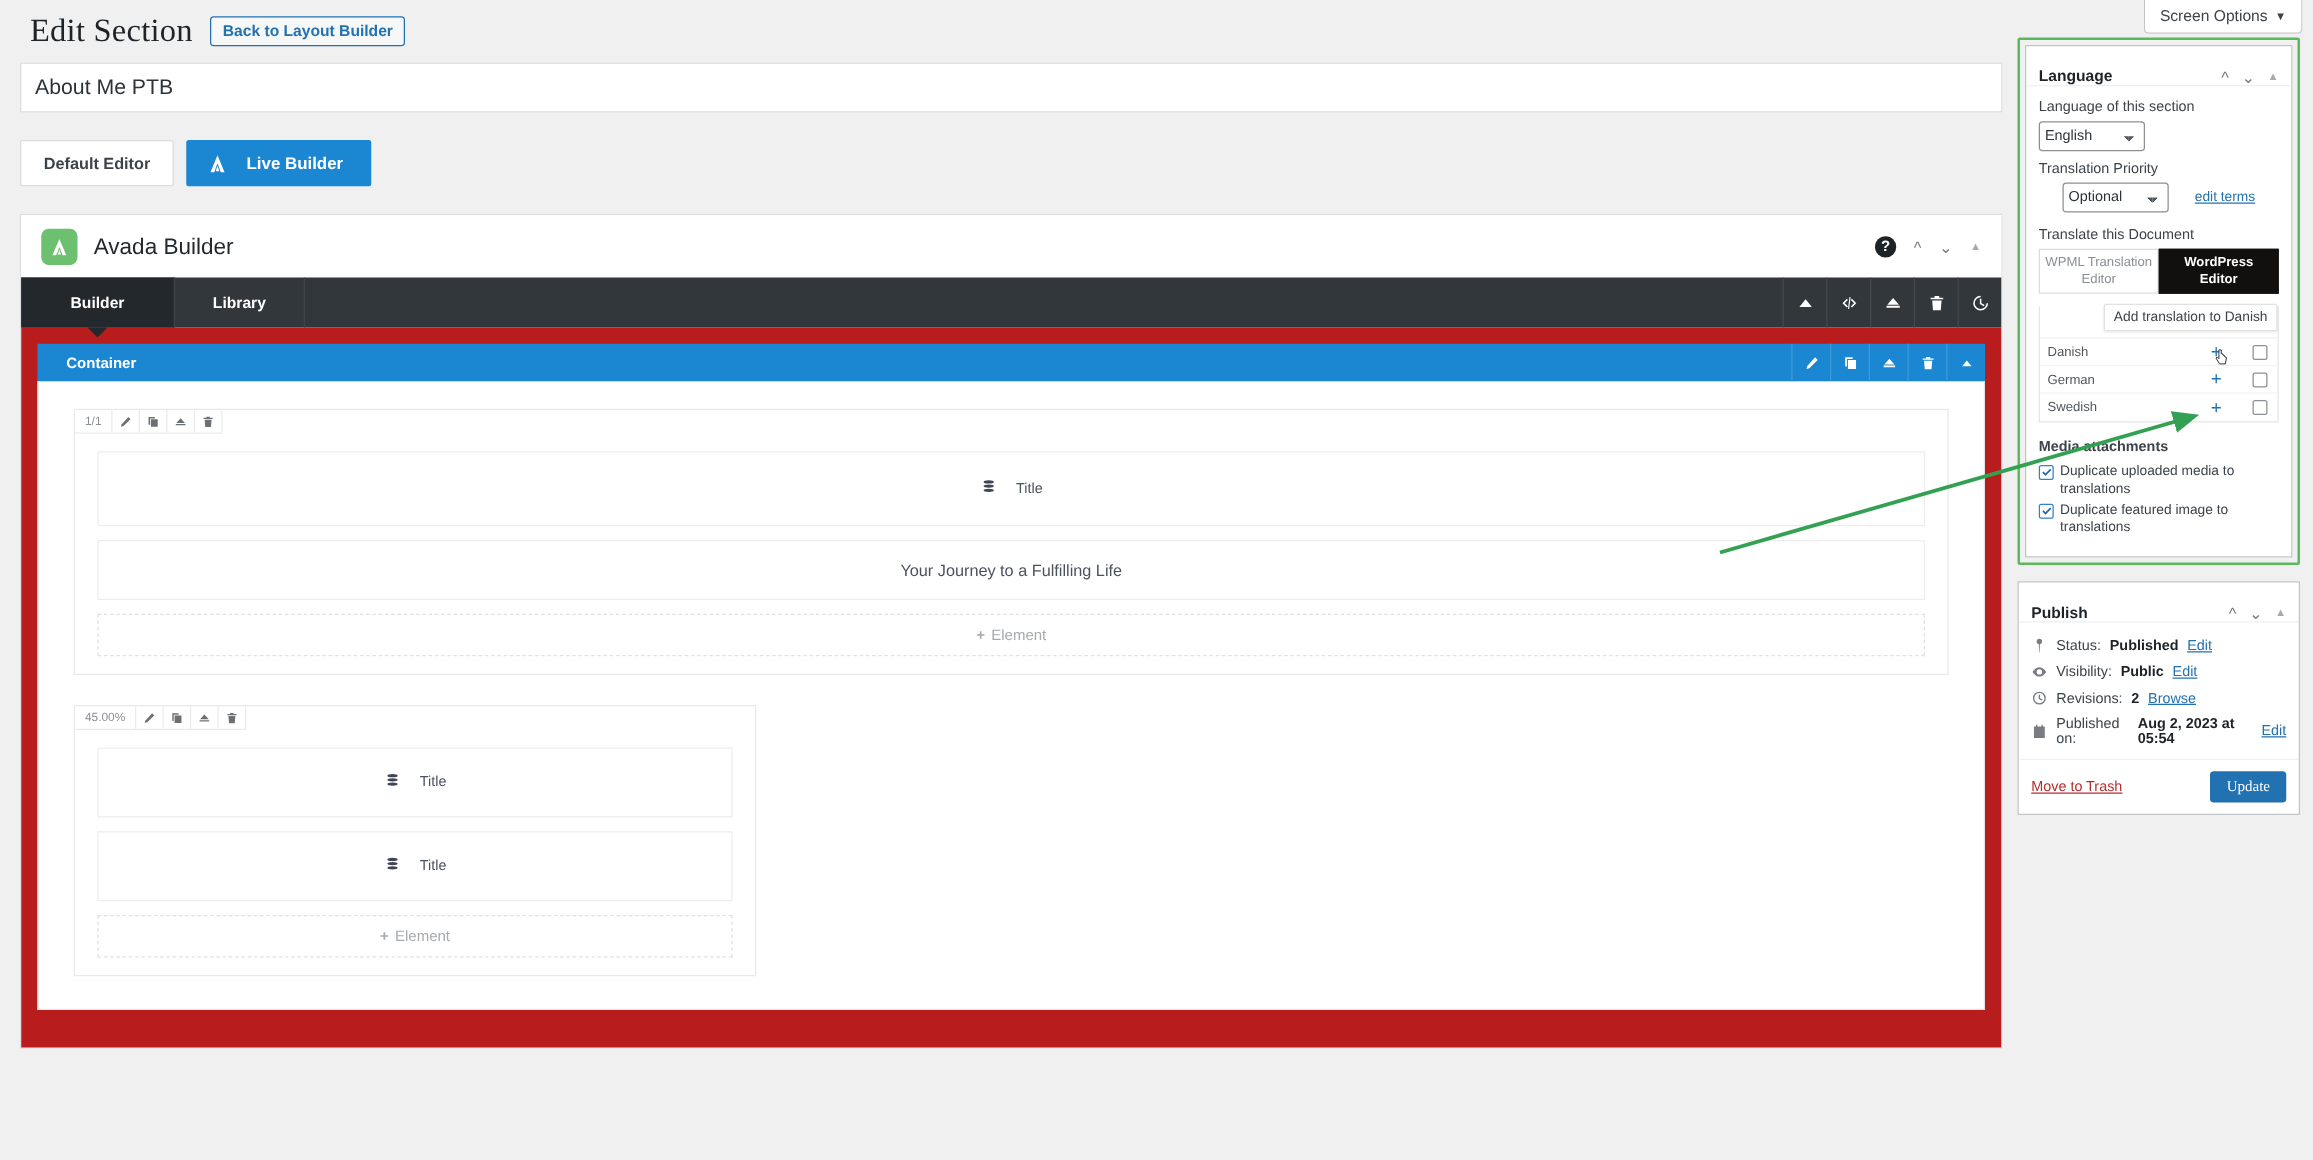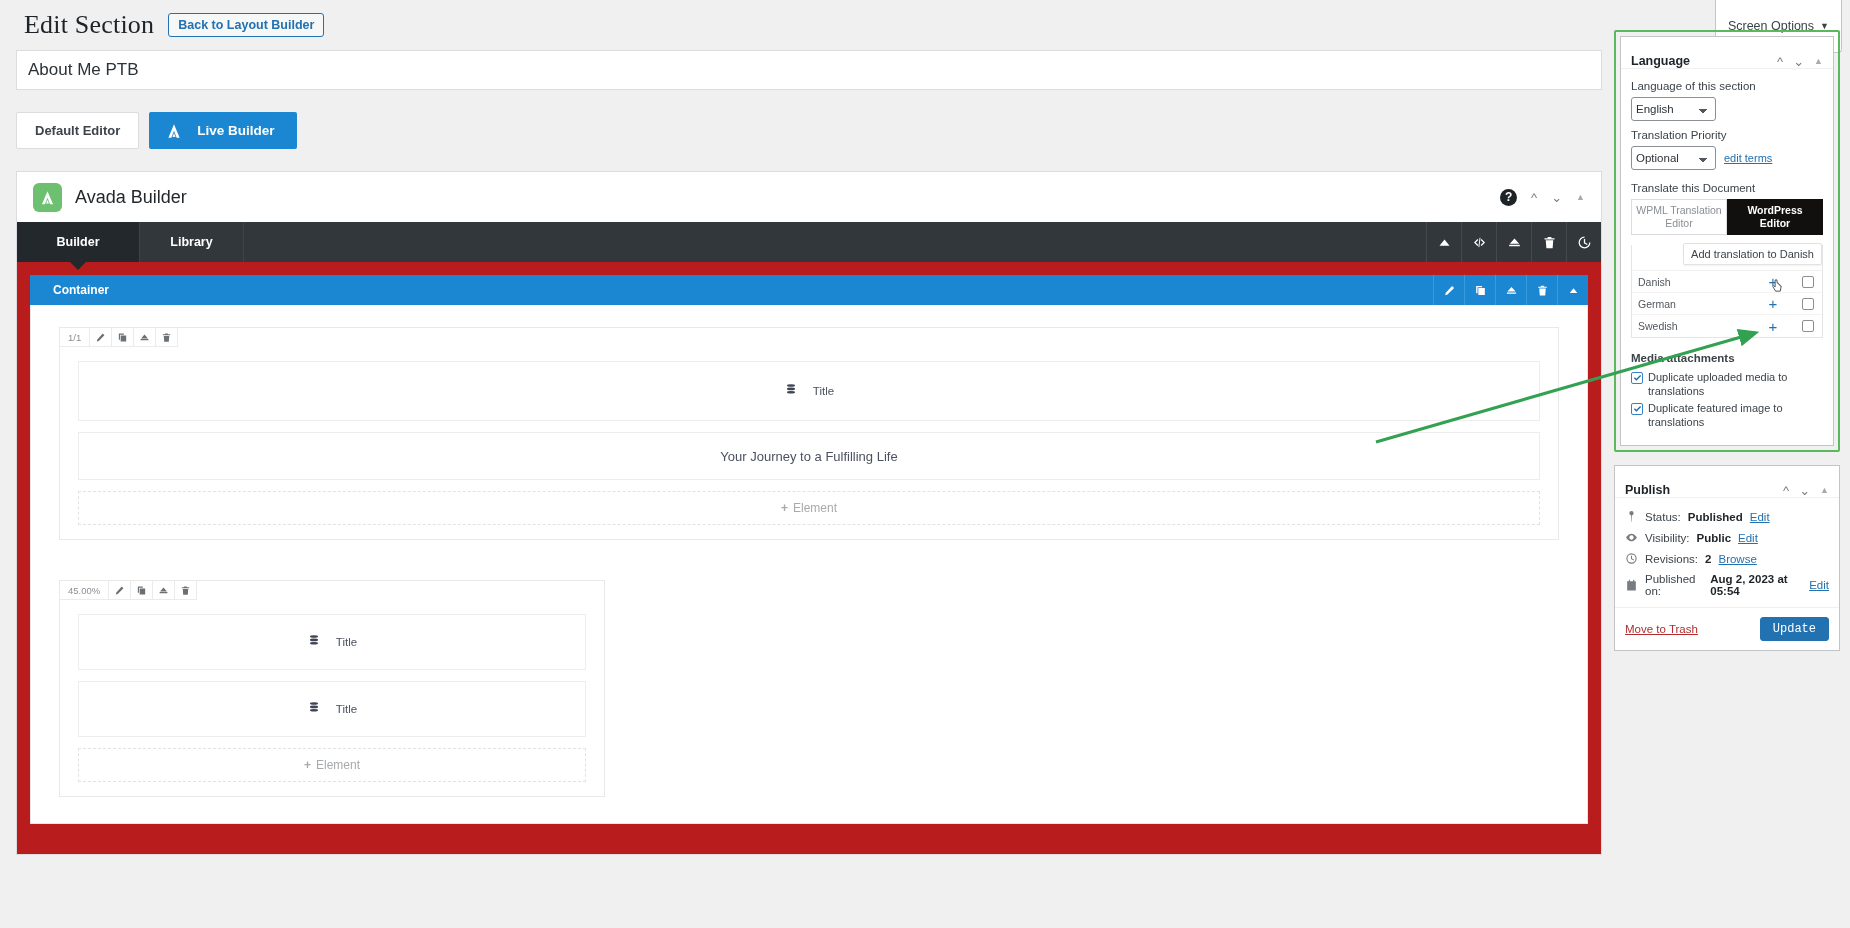--- a/index.html
+++ b/index.html
@@ -10,21 +10,21 @@
     color: #3c434a;
     overflow: hidden;
   }
   .page { position: relative; width: 1850px; height: 928px; }
 
   
   .screen-options {
     position: absolute; top: 0px; right: 8px;
     background: #fff; border: 1px solid #c3c4c7; border-top: none;
     border-radius: 0 0 4px 4px;
-    padding: 19px 12px; font-size: 12.5px; color: #3c434a;
+    padding: 6px 12px; font-size: 12.5px; color: #3c434a;
     display: flex; align-items: center; gap: 6px;
     cursor: pointer;
   }
   .screen-options .caret { font-size: 9px; }
 
   
   .main {
     position: absolute; left: 0; top: 0; width: 1614px; height: 928px;
     padding: 0 14px;
   }
@@ -150,21 +150,21 @@
   .element-box.title-el { flex-direction: row; gap: 15px; }
   .el-icon svg { width: 14px; height: 14px; fill: #3f4555; }
   .el-label { font-size: 11.5px; color: #4a5160; }
   .text-el { font-size: 13px; color: #4a5160; }
   .add-element {
     border: 1px dashed #e2e2e2; background: #fff; height: 34px;
     display: flex; align-items: center; justify-content: center;
     gap: 5px; font-size: 12px; color: #a7aaad; cursor: pointer;
   }
   .add-element .plus { font-size: 12px; font-weight: 700; }
-  .half-col { width: 546px; margin-top: 40px; }
+  .half-col { width: 546px; margin-top: 24px; }
 
   
   .sidebar { position: absolute; top: 30px; right: 10px; width: 226px; }
   .hl-wrap { border: 2px solid #5cb85c; padding: 4px; border-radius: 2px; }
   .metabox { background: #fff; border: 1px solid #c3c4c7; margin-bottom: 0; }
   .mb-head {
     height: 32px; display: flex; align-items: flex-end; padding: 0 10px;
     border-bottom: 1px solid #f0f0f1;
   }
   .mb-title { font-size: 12.5px; font-weight: 700; color: #1d2327; flex: 1; }
@@ -178,21 +178,21 @@
     color: #2c3338; font-family: "Liberation Sans", sans-serif;
     appearance: none; -webkit-appearance: none;
     background-image:
       linear-gradient(45deg, transparent 49%, #50575e 50%),
       linear-gradient(-45deg, transparent 49%, #50575e 50%);
     background-position: calc(100% - 12px) 11px, calc(100% - 8px) 11px;
     background-size: 4px 4px, 4px 4px;
     background-repeat: no-repeat;
     cursor: pointer;
   }
-  .inline-row { display: flex; align-items: center; gap: 8px; }
+  .inline-row { display: flex; align-items: center; gap: 21px; justify-content: center; }
   .edit-terms { font-size: 11px; color: #2271b1; text-decoration: underline; cursor: pointer; }
   .gap8 { height: 8px; }
   .gap12 { height: 12px; }
 
   .editor-toggle { display: flex; margin-top: 5px; width: 100%; }
   .et-btn {
     flex: 1; border: 1px solid #dcdcde; font-size: 10.5px;
     padding: 4px 3px; text-align: center; line-height: 1.25;
     color: #8a8f94; background: #fff; cursor: pointer;
   }
@@ -242,21 +242,21 @@
   .pub-line b { font-weight: 700; color: #1d2327; }
   .pub-link { color: #2271b1; text-decoration: underline; cursor: pointer; }
   .pub-foot {
     border-top: 1px solid #f0f0f1; padding: 9px 10px;
     display: flex; align-items: center; justify-content: space-between;
   }
   .trash-link { color: #b32d2e; font-size: 11.5px; text-decoration: underline; cursor: pointer; }
   .btn-update {
     background: #2271b1; color: #fff; border: 1px solid #2271b1;
     border-radius: 3px; font-size: 12px; padding: 4px 12px; cursor: pointer;
-    font-family: Liberation Mono, monospace;
+    font-family: Liberation Serif, serif;
   }
 
   
   .arrow-svg { position: absolute; left: 0; top: 0; width: 1850px; height: 928px; pointer-events: none; }
 </style>
 </head>
 <body>
 
 <div class="page">
 

